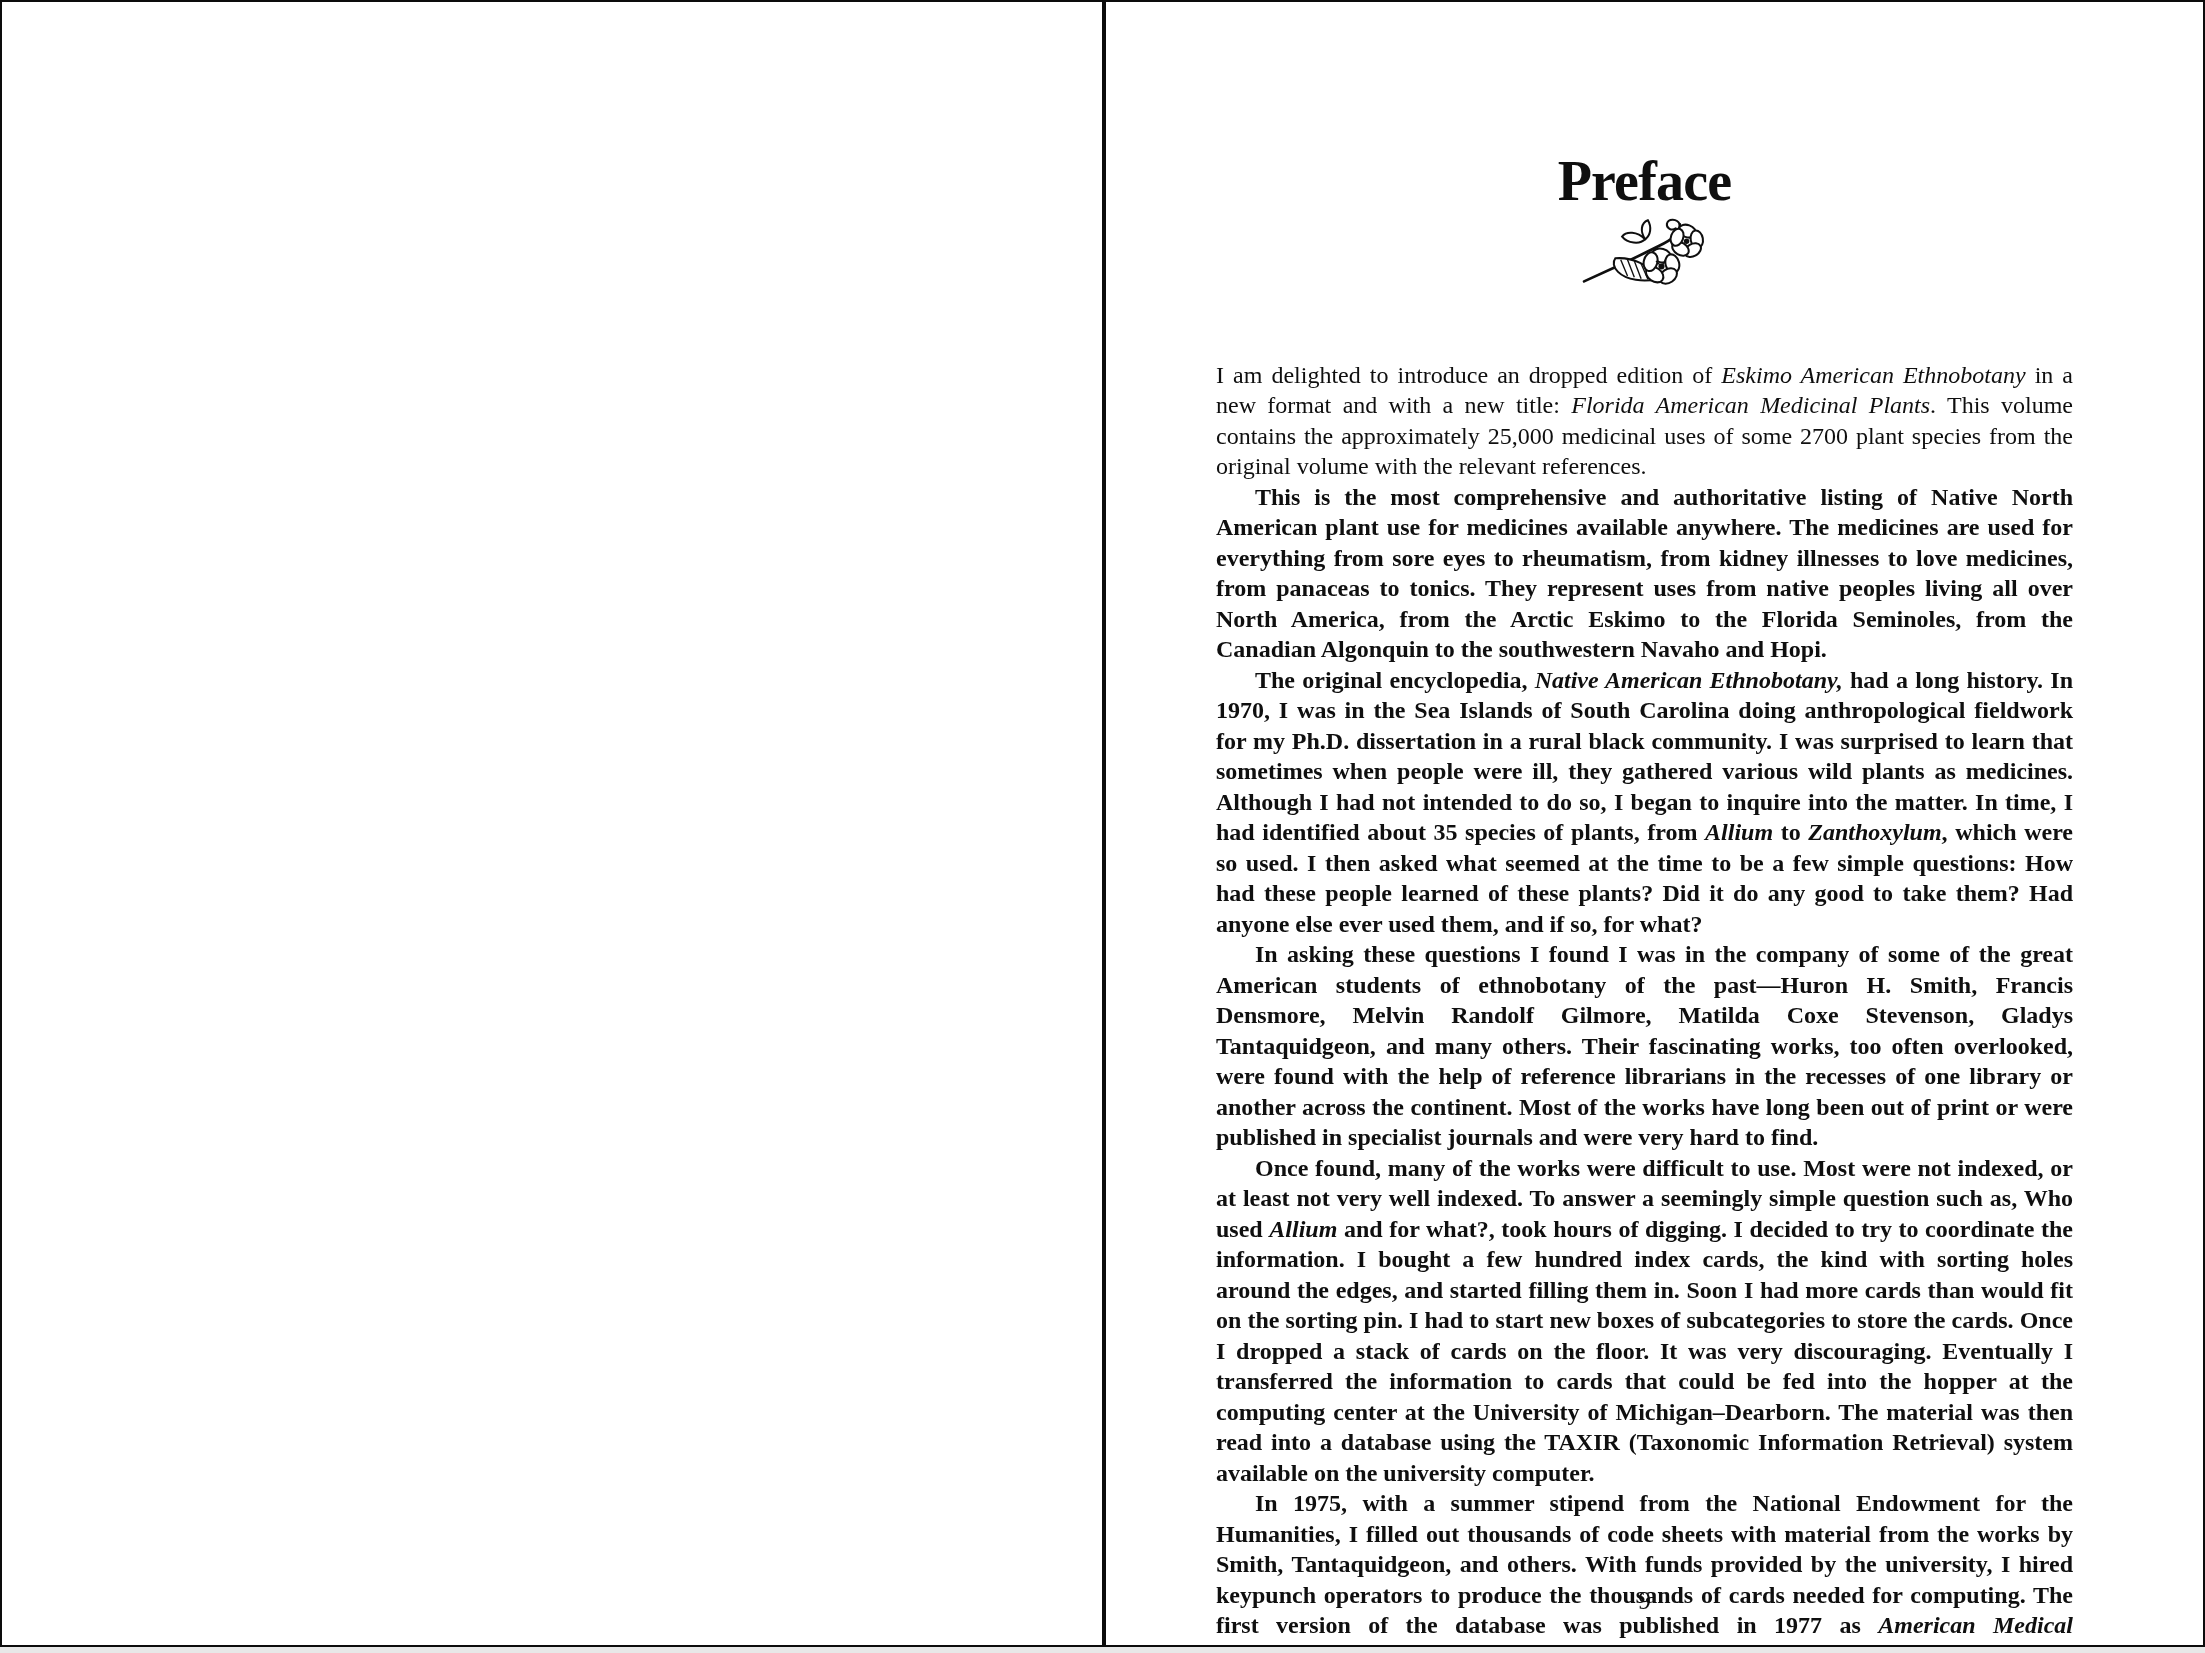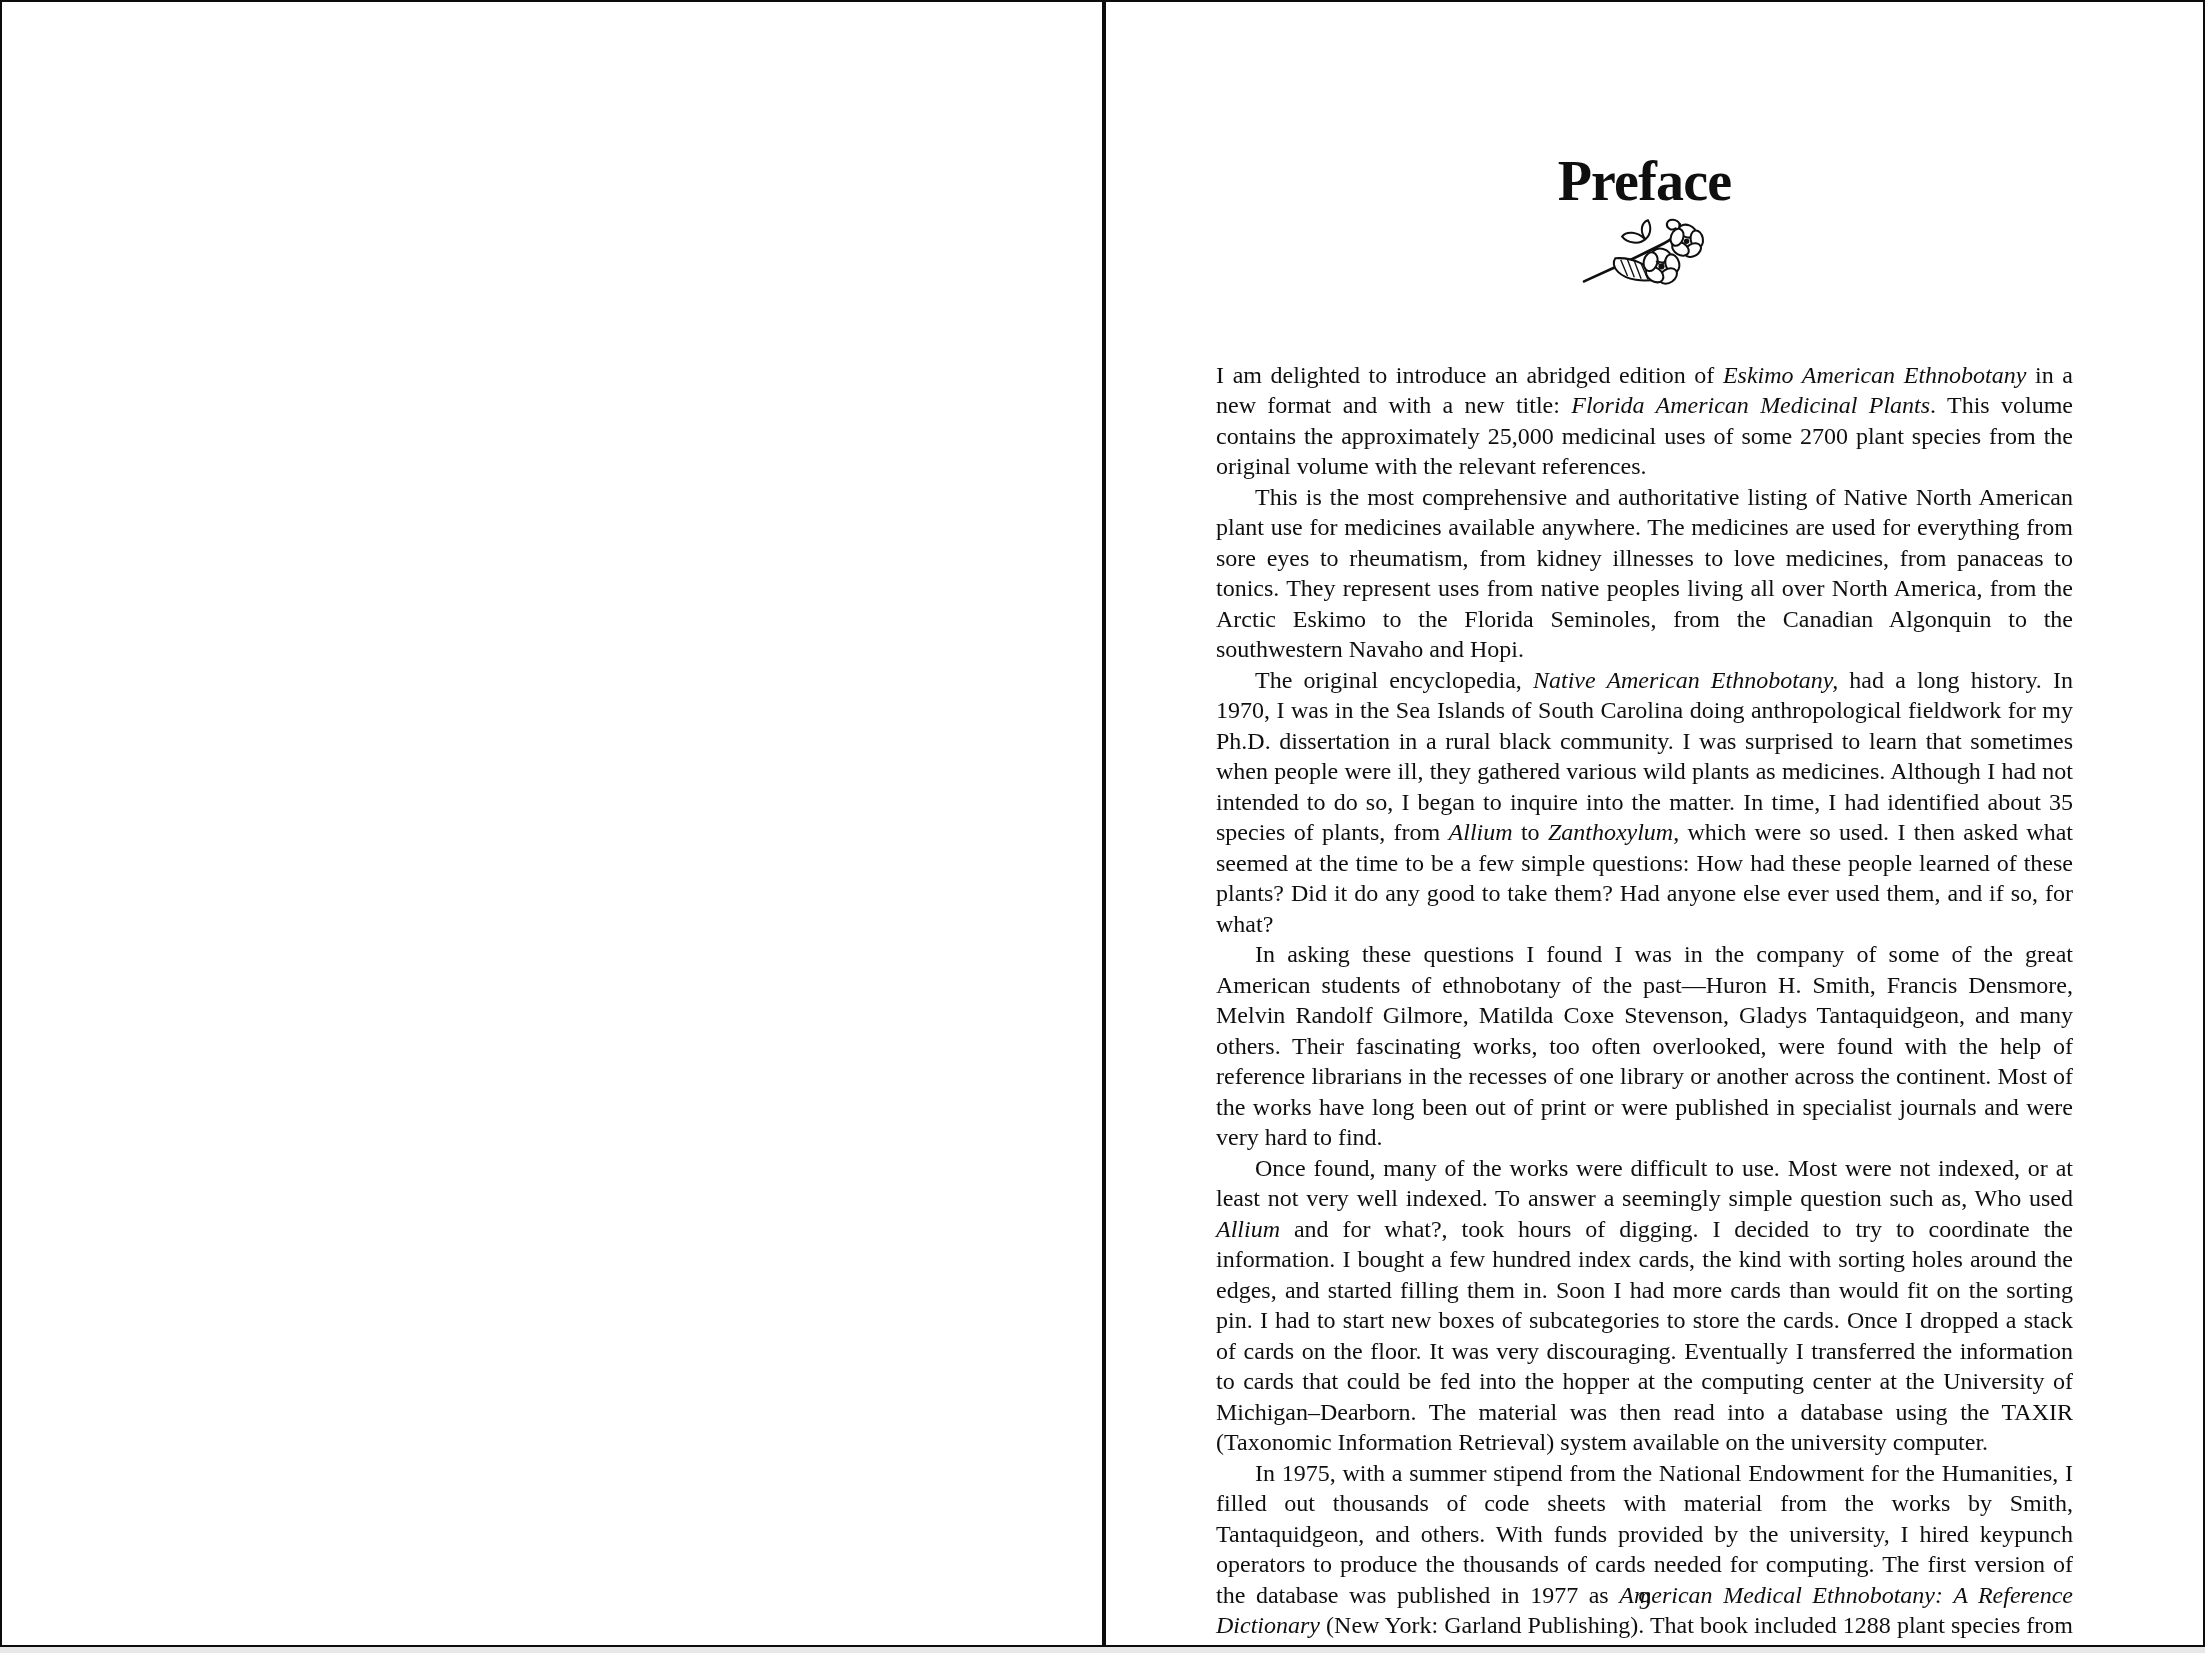--- a/index.html
+++ b/index.html
@@ -53,21 +53,21 @@
   .body-text {
     margin-top: 73px;
     font-size: 24px;
     line-height: 30.5px;
   }
   .para {
     margin: 0;
     text-align: justify;
     text-justify: inter-word;
   }
-  .para.indent { text-indent: 39px; }
+  .para.indent { text-indent: 39px; font-weight: bold; }
   .para em { font-style: italic; }
   .folio {
     position: absolute;
     top: 1584px;
     left: 110px;
     width: 857px;
     text-align: center;
     font-size: 25.4px;
   }
 </style>
@@ -124,21 +124,21 @@
             <ellipse cx="110" cy="86" rx="14" ry="10" transform="rotate(215 110 86)"></ellipse>
             <ellipse cx="104" cy="67" rx="14" ry="10" transform="rotate(285 104 67)"></ellipse>
             <circle cx="120" cy="74" r="4.5" fill="#0f0f0f" stroke="none"></circle>
             <line x1="120" y1="74" x2="126" y2="64" stroke-width="2"></line>
             <line x1="120" y1="74" x2="112" y2="66" stroke-width="2"></line>
           </g>
         </svg>
       </div>
 
       <div class="body-text">
-          <p class="para"><span>I am delighted to introduce an abridged edition of </span><em>Eskimo American Ethnobotany</em><span> in a new format and with a new title: </span><em>Florida American Medicinal Plants</em><span>. This volume contains the approximately 25,000 medicinal uses of some 2700 plant species from the original volume with the relevant references.</span></p>
+          <p class="para"><span>I am delighted to introduce an dropped edition of </span><em>Eskimo American Ethnobotany</em><span> in a new format and with a new title: </span><em>Florida American Medicinal Plants</em><span>. This volume contains the approximately 25,000 medicinal uses of some 2700 plant species from the original volume with the relevant references.</span></p>
           <p class="para indent"><span>This is the most comprehensive and authoritative listing of Native North American plant use for medicines available anywhere. The medicines are used for everything from sore eyes to rheumatism, from kidney illnesses to love medicines, from panaceas to tonics. They represent uses from native peoples living all over North America, from the Arctic Eskimo to the Florida Seminoles, from the Canadian Algonquin to the southwestern Navaho and Hopi.</span></p>
           <p class="para indent"><span>The original encyclopedia, </span><em>Native American Ethnobotany,</em><span> had a long history. In 1970, I was in the Sea Islands of South Carolina doing anthropological fieldwork for my Ph.D. dissertation in a rural black community. I was surprised to learn that sometimes when people were ill, they gathered various wild plants as medicines. Although I had not intended to do so, I began to inquire into the matter. In time, I had identified about 35 species of plants, from </span><em>Allium</em><span> to </span><em>Zanthoxylum</em><span>, which were so used. I then asked what seemed at the time to be a few simple questions: How had these people learned of these plants? Did it do any good to take them? Had anyone else ever used them, and if so, for what?</span></p>
           <p class="para indent"><span>In asking these questions I found I was in the company of some of the great American students of ethnobotany of the past—Huron H. Smith, Francis Densmore, Melvin Randolf Gilmore, Matilda Coxe Stevenson, Gladys Tantaquidgeon, and many others. Their fascinating works, too often overlooked, were found with the help of reference librarians in the recesses of one library or another across the continent. Most of the works have long been out of print or were published in specialist journals and were very hard to find.</span></p>
           <p class="para indent"><span>Once found, many of the works were difficult to use. Most were not indexed, or at least not very well indexed. To answer a seemingly simple question such as, Who used </span><em>Allium</em><span> and for what?, took hours of digging. I decided to try to coordinate the information. I bought a few hundred index cards, the kind with sorting holes around the edges, and started filling them in. Soon I had more cards than would fit on the sorting pin. I had to start new boxes of subcategories to store the cards. Once I dropped a stack of cards on the floor. It was very discouraging. Eventually I transferred the information to cards that could be fed into the hopper at the computing center at the University of Michigan–Dearborn. The material was then read into a database using the TAXIR (Taxonomic Information Retrieval) system available on the university computer.</span></p>
           <p class="para indent"><span>In 1975, with a summer stipend from the National Endowment for the Humanities, I filled out thousands of code sheets with material from the works by Smith, Tantaquidgeon, and others. With funds provided by the university, I hired keypunch operators to produce the thousands of cards needed for computing. The first version of the database was published in 1977 as </span><em>American Medical Ethnobotany: A Reference Dictionary</em><span> (New York: Garland Publishing). That book included 1288 plant species from 531 genera from 118 families used in 4869 different</span></p>
         </div>
 
     </div>
 
     <div class="folio">9</div>

